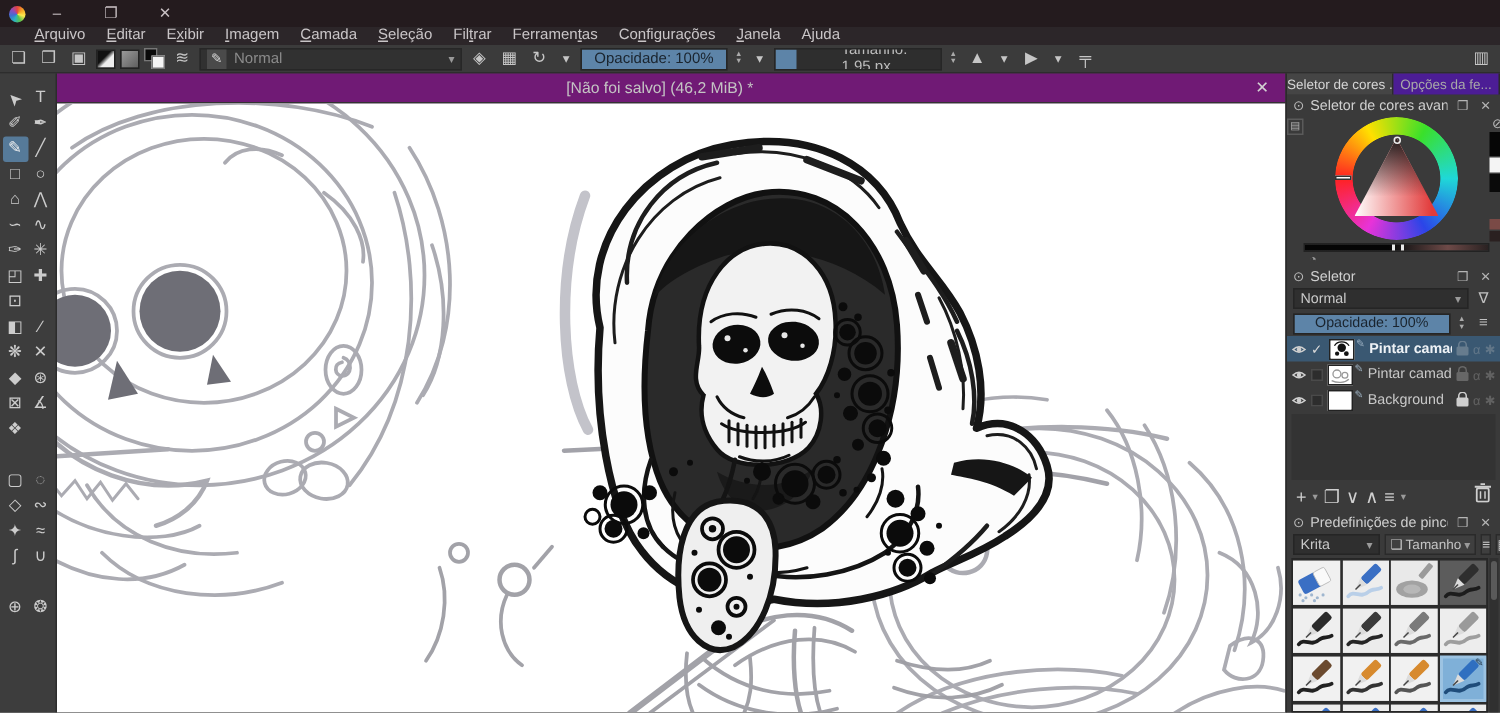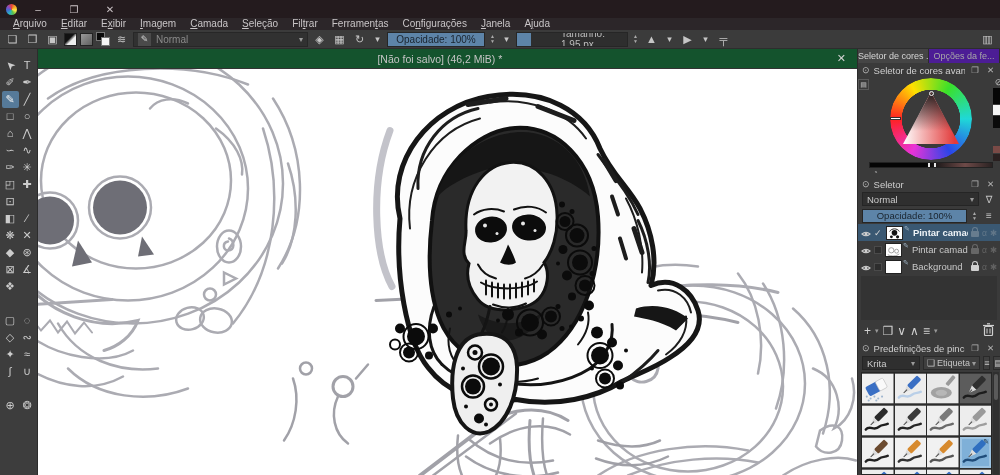--- a/index.html
+++ b/index.html
@@ -8,21 +8,21 @@
   .app { width:1000px; height:475px; display:flex; flex-direction:column; }
 
   
   .titlebar { height:18px; background:#241b1e; display:flex; align-items:center; padding:0 6px; gap:6px; flex:0 0 auto; }
   .krita-logo { width:11px; height:11px; border-radius:50%;
     background:conic-gradient(#e5433f,#f5a623,#ffe94e,#5cc24a,#2bb3c0,#3f6fd1,#8d4bbf,#e5433f); }
   .win-title { color:#cfc7ca; font-size:10.5px; flex:1; }
   .win-btn { color:#c9c1c4; font-size:10px; width:30px; text-align:center; }
 
   
-  .menubar { height:12px; background:#2c2629; display:flex; align-items:center; padding:0 6px; gap:0; flex:0 0 auto; }
+  .menubar { height:12px; background:#2c2629; display:flex; align-items:center; padding:0 16px; gap:0; flex:0 0 auto; }
   .menu-item { color:#c9c5c7; font-size:10px; padding:0 7px; line-height:12px; }
   .menu-item u { text-decoration:underline; }
 
   
   .toolbar { height:19px; background:#3b3b3b; border-bottom:1px solid #2d2d2d; display:flex; align-items:center; padding:0 4px; gap:3px; flex:0 0 auto; }
   .tbtn { color:#c6c6c6; font-size:11px; line-height:17px; width:17px; text-align:center; }
   .tbtn.small { font-size:9px; width:13px; }
   .chip { width:13px; height:13px; border:1px solid #222; }
   .chip.gradient { background:linear-gradient(135deg,#111 0 40%,#eee 60% 100%); }
   .chip.pattern { background:linear-gradient(135deg,#9a9a9a,#5f5f5f); }
@@ -44,21 +44,21 @@
   
   .main { flex:1; display:flex; min-height:0; }
   .toolbox { width:38px; background:#3d3d3d; border-right:1px solid #2c2c2c; padding-top:8px;
     display:grid; grid-template-columns:17px 17px; justify-content:center; grid-auto-rows:17px; row-gap:0; }
   .tool { color:#cccccc; font-size:11px; text-align:center; line-height:17px; border-radius:2px; }
   .tool.rot { transform:rotate(-135deg); }
   .tool.sel { background:#567a99; color:#f2f2f2; }
   .tool-spacer { grid-column:1 / 3; height:7px; }
 
   .center-col { flex:1; display:flex; flex-direction:column; min-width:0; }
-  .docbar { height:20px; background:#14532d; border-bottom:1px solid #333; display:flex; align-items:center; padding:0 8px; flex:0 0 auto; }
+  .docbar { height:20px; background:#701a75; border-bottom:1px solid #333; display:flex; align-items:center; padding:0 8px; flex:0 0 auto; }
   .doc-title { flex:1; text-align:center; color:#c4c4c4; font-size:10.5px; }
   .doc-close { color:#d2d2d2; font-size:11px; padding:0 3px; }
   .canvas { flex:1; background:#ffffff; min-height:0; cursor:crosshair; }
   .canvas svg { display:block; width:100%; height:100%; }
 
   
   .dock { width:143px; background:#3a3a3a; border-left:1px solid #2b2b2b; display:flex; flex-direction:column; flex:0 0 auto; }
   .dock-tabs { height:14px; display:flex; background:#323232; flex:0 0 auto; }
   .dock-tab { flex:1; font-size:9px; color:#a8a8a8; text-align:center; line-height:14px; background:#4c1d95; border-right:1px solid #2b2b2b; white-space:nowrap; overflow:hidden; }
   .dock-tab.active { background:#454545; color:#d6d6d6; }
@@ -624,21 +624,21 @@
           <span class="hbtn">❐</span>
           <span class="hbtn">✕</span>
         </div>
         <div class="preset-ctrl">
           <div class="combo">
             <span class="clabel">Krita</span>
               <span class="caret">▾</span>
           </div>
           <div class="tag-btn">
             <span>❑</span>
-            <span>Etiqueta</span>
+            <span>Tamanho</span>
             <span class="caret">▾</span>
           </div>
           <span class="sq-btn">≡</span>
           <span class="sq-btn">▤</span>
         </div>
         <div class="preset-grid-wrap">
           <div class="preset-grid">
               <div class="pcell">
                 <svg viewBox="0 0 33 31">
                   <rect width="33" height="31" fill="#f0f0f0"></rect>

